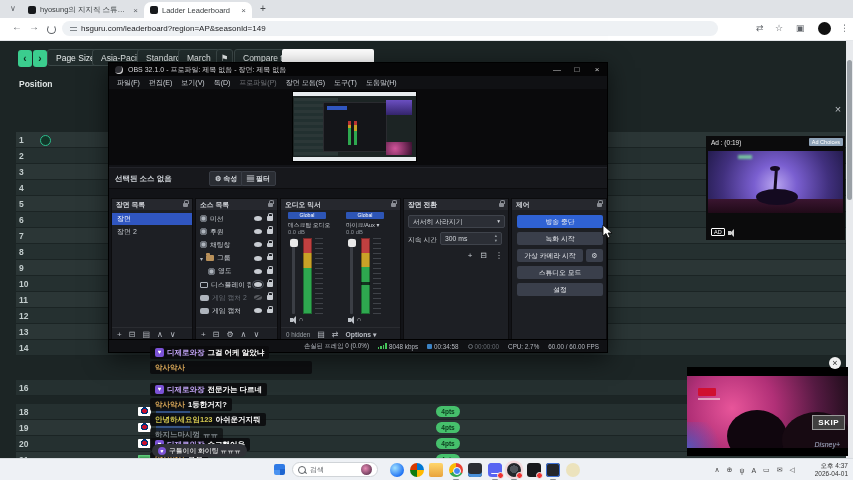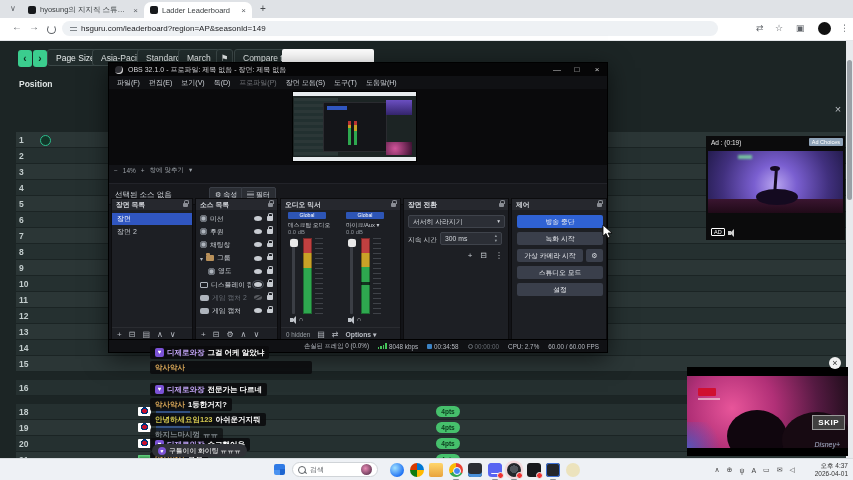--- a/index.html
+++ b/index.html
@@ -94,21 +94,21 @@
     background:repeating-linear-gradient(#2b3737 0 3px,#223030 3px 6px);}
   #thumb .t-obs{position:absolute;left:30px;top:10px;width:62px;height:48px;background:#141519;border:1px solid #2a2b30;}
   #thumb .t-meter1{position:absolute;left:24px;top:18px;width:3px;height:24px;background:linear-gradient(to top,#2ea84f 70%,#c9a227 70% 85%,#b33 85%);}
   #thumb .t-meter2{position:absolute;left:30px;top:18px;width:3px;height:24px;background:linear-gradient(to top,#2ea84f 60%,#c9a227 60% 85%,#b33 85%);}
   #thumb .t-blue{position:absolute;left:3px;top:3px;width:20px;height:4px;background:#3056c0;}
   #thumb .t-ad{position:absolute;right:4px;top:8px;width:26px;height:15px;background:linear-gradient(#6b4fc1,#33246b);}
   #thumb .t-pink{position:absolute;right:4px;bottom:6px;width:26px;height:13px;background:radial-gradient(circle at 35% 50%,#d0549a,#3a1030);}
   #thumb .t-task{position:absolute;left:0;bottom:0;width:100%;height:4px;background:#e8ecef;}
   #obs-zoombar{position:absolute;left:0;top:102px;width:100%;height:10px;display:flex;align-items:center;gap:5px;padding-left:5px;box-sizing:border-box;}
   #obs-zoombar span{font-size:6.5px;color:#9aa0a6;}
-  #obs-srcinfo{position:absolute;left:0;top:120px;width:100%;height:20px;background:#17181c;border-top:1px solid #222329;border-bottom:1px solid #0c0c0e;}
+  #obs-srcinfo{position:absolute;left:0;top:104px;width:100%;height:20px;background:#17181c;border-top:1px solid #222329;border-bottom:1px solid #0c0c0e;font-weight:bold;}
   #no-src{position:absolute;left:6px;top:6px;font-size:7.5px;color:#cfd3d8;}
   .info-btn{position:absolute;top:3px;height:13px;line-height:13px;background:#2a2d33;border:1px solid #3a3e46;border-radius:2px;
     font-size:7px;color:#d5d9de;padding:0 5px;}
   
   .dock{position:absolute;top:135px;height:143px;background:#1d1f24;border:1px solid #0c0c0e;box-sizing:border-box;}
   .dock-h{position:absolute;left:0;top:0;width:100%;height:11px;background:#26282e;display:flex;align-items:center;
     padding:0 4px;box-sizing:border-box;}
   .dock-h .dt{font-size:6.8px;font-weight:bold;color:#d6d9de;flex:1;}
   .dock-h .dlock{width:5px;height:4px;background:#8a8d94;border-radius:1px;position:relative;}
   .dock-h .dlock::before{content:"";position:absolute;top:-2.5px;left:.5px;width:3px;height:2.5px;border:1px solid #8a8d94;border-bottom:none;border-radius:2px 2px 0 0;}
@@ -309,23 +309,20 @@
       </div>
       <div class="lb-row alt" style="top: 308px;">
         <span class="lb-num">12</span>
       </div>
       <div class="lb-row" style="top: 324px;">
         <span class="lb-num">13</span>
       </div>
       <div class="lb-row alt" style="top: 340px;">
         <span class="lb-num">14</span>
       </div>
-      <div class="lb-row" style="top: 356px;">
-        <span class="lb-num">15</span>
-      </div>
       <div class="lb-row alt" style="top: 380px;">
         <span class="lb-num">16</span>
       </div>
       <div class="lb-row alt" style="top: 404px;">
         <span class="lb-num">18</span>
         <span class="flag flag-kr"></span>
         <span class="name-bar"></span>
         <span class="pts">4pts</span>
       </div>
       <div class="lb-row" style="top: 420px;">

